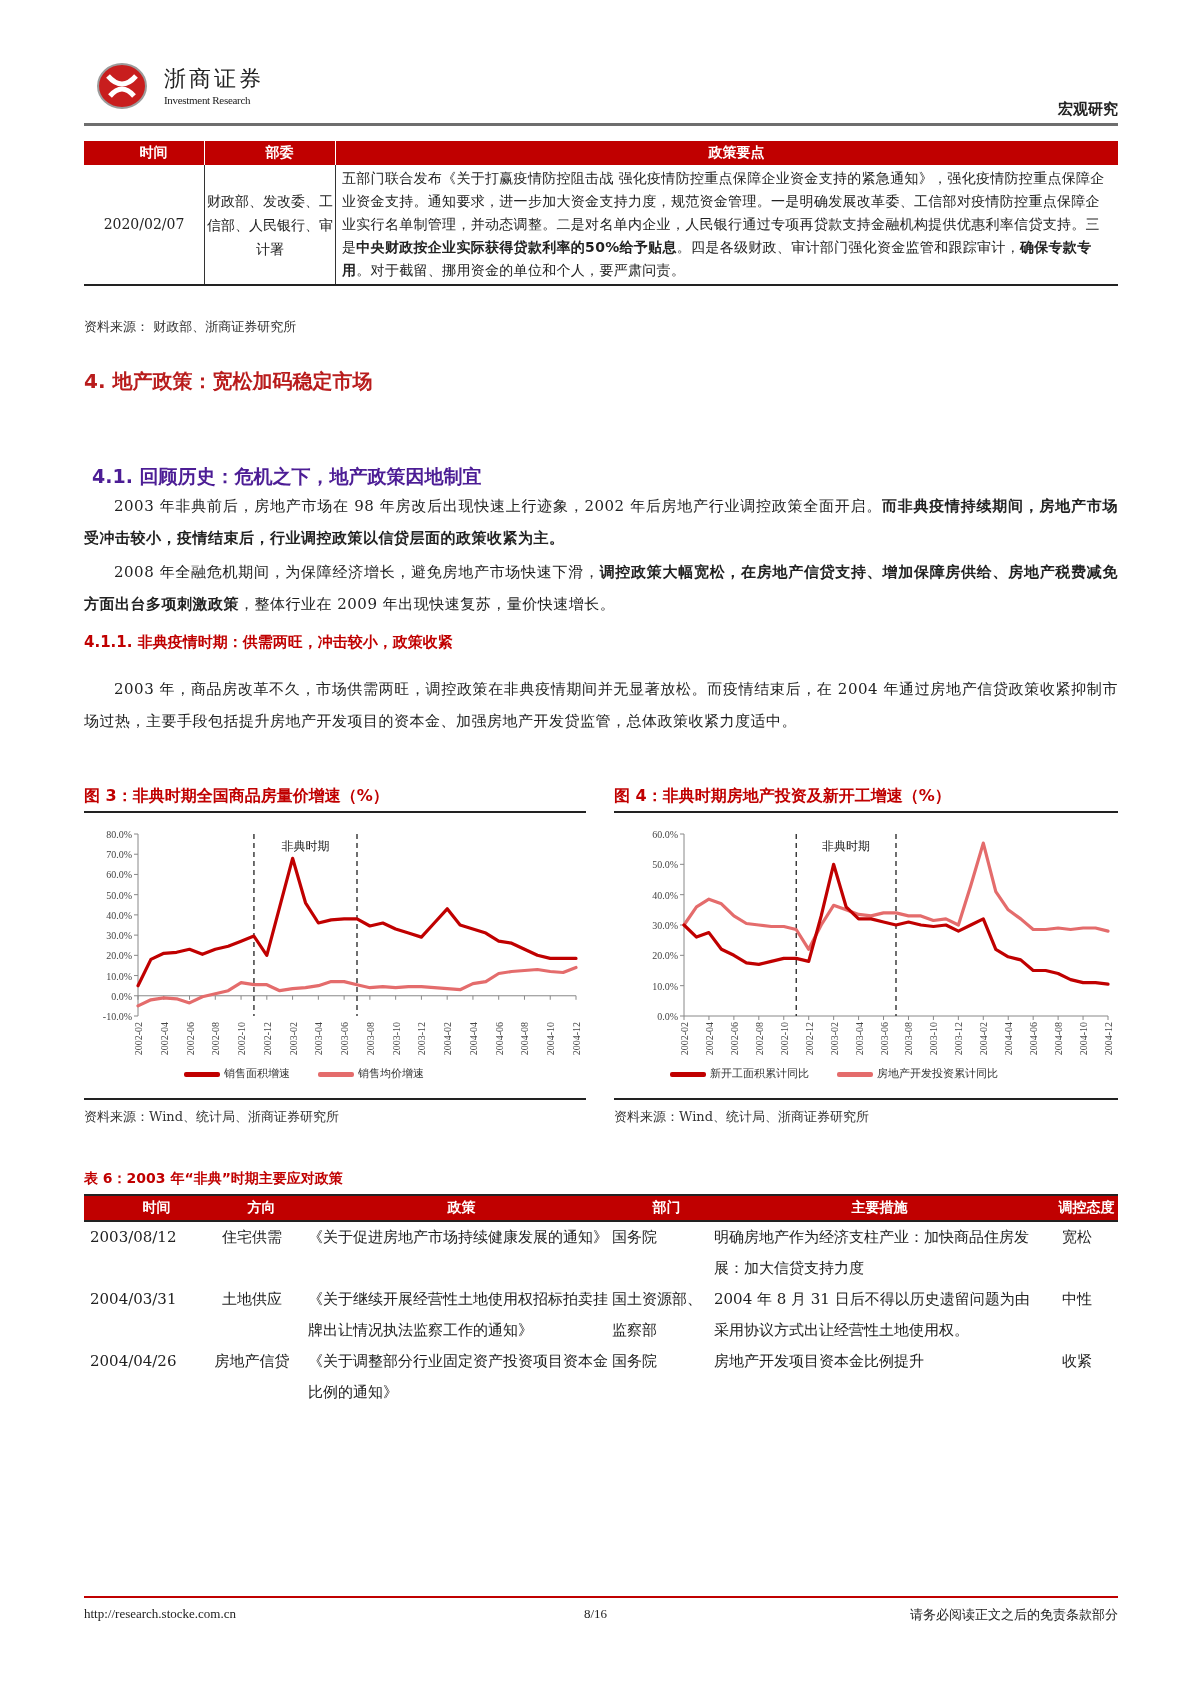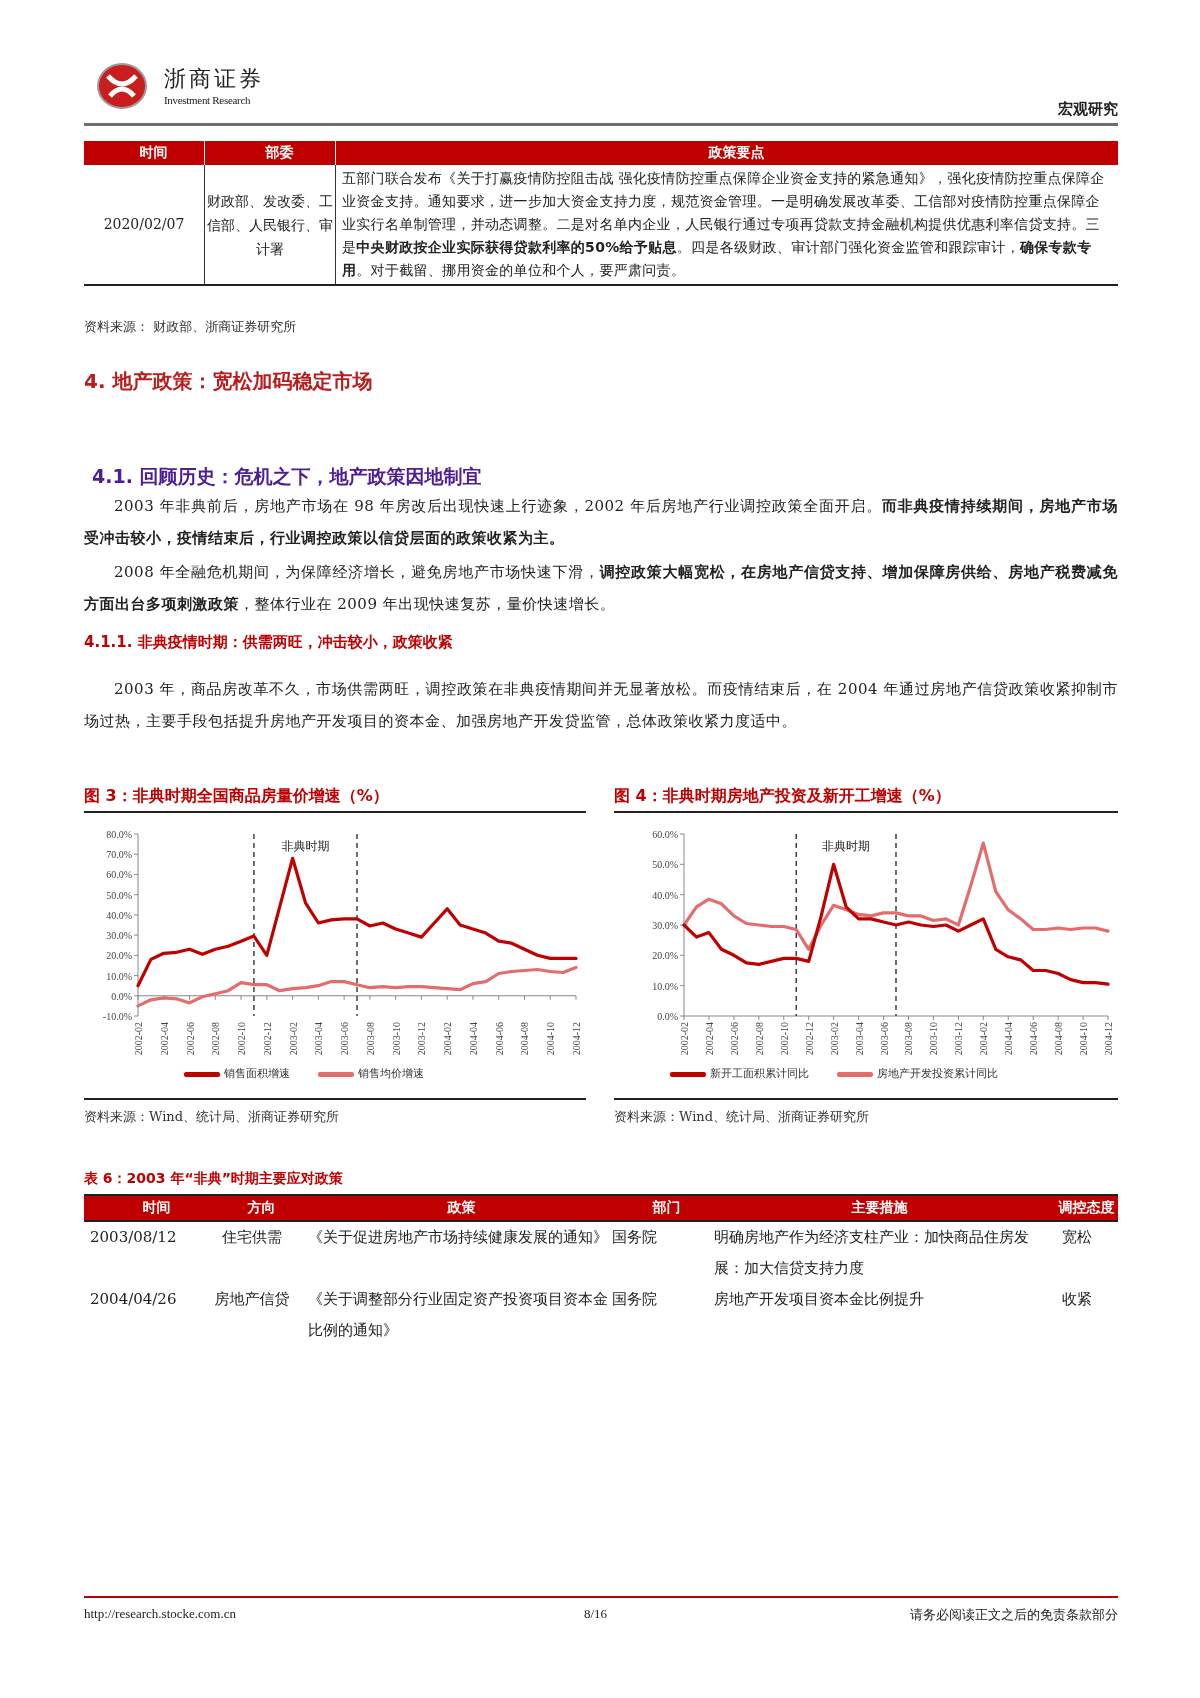--- a/index.html
+++ b/index.html
@@ -278,20 +278,28 @@
   <tbody>
     <tr>
       <td class="cd">2003/08/12</td>
       <td class="cdir">住宅供需</td>
       <td class="cpol">《关于促进房地产市场持续健康发展的通知》</td>
       <td class="cdep">国务院</td>
       <td class="cmea">明确房地产作为经济支柱产业：加快商品住房发展：加大信贷支持力度</td>
       <td class="catt">宽松</td>
     </tr>
     <tr>
+      <td class="cd">2004/03/31</td>
+      <td class="cdir">土地供应</td>
+      <td class="cpol">《关于继续开展经营性土地使用权招标拍卖挂牌出让情况执法监察工作的通知》</td>
+      <td class="cdep">国土资源部、监察部</td>
+      <td class="cmea">2004 年 8 月 31 日后不得以历史遗留问题为由采用协议方式出让经营性土地使用权。</td>
+      <td class="catt">中性</td>
+    </tr>
+    <tr>
       <td class="cd">2004/04/26</td>
       <td class="cdir">房地产信贷</td>
       <td class="cpol">《关于调整部分行业固定资产投资项目资本金比例的通知》</td>
       <td class="cdep">国务院</td>
       <td class="cmea">房地产开发项目资本金比例提升</td>
       <td class="catt">收紧</td>
     </tr>
   </tbody>
 </table>
 

